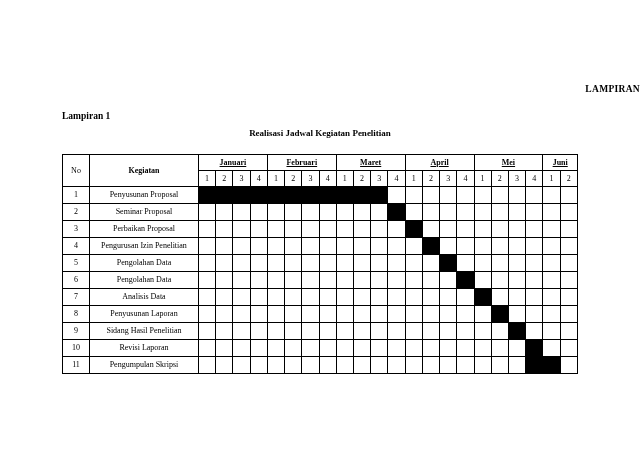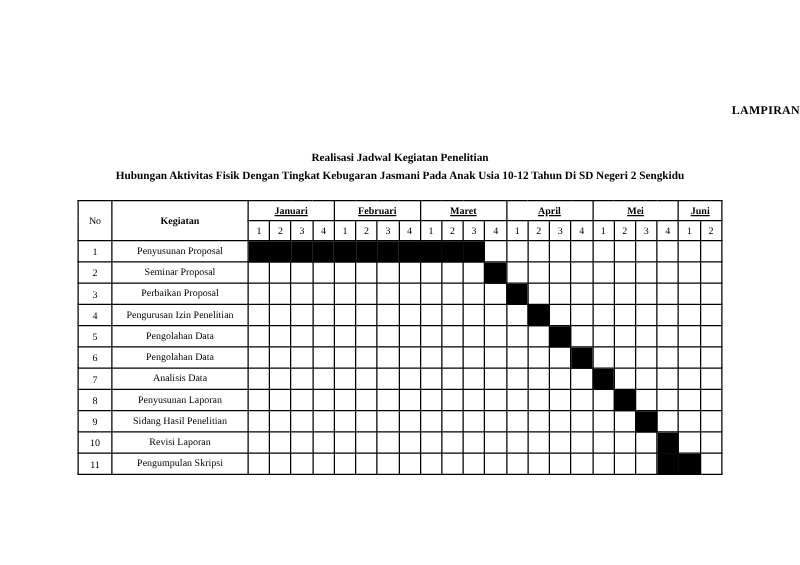--- a/index.html
+++ b/index.html
@@ -31,21 +31,21 @@
     font-weight: bold;
     font-size: 9.5px;
     margin-top: 17px;
     margin-left: 62px;
   }
   .doc-title {
     text-align: center;
     font-weight: bold;
     font-size: 9px;
     line-height: 13.5px;
-    margin-top: 26px;
+    margin-top: 6px;
     padding: 0 52px;
   }
   .table-wrap {
     margin-top: 13px;
     padding: 0 62px 0 62px;
   }
   table.sched {
     border-collapse: collapse;
     width: 516px;
     table-layout: fixed;
@@ -100,24 +100,24 @@
     background: #000000;
   }
 </style>
 </head>
 <body>
 
 <div class="page">
 
   <div class="lampiran-title">LAMPIRAN</div>
 
+  <div class="lampiran-label">Lampiran 1</div>
 
   <div class="doc-title">
     <div>Realisasi Jadwal Kegiatan Penelitian</div>
-    <div>Hubungan Aktivitas Fisik Dengan Tingkat Kebugaran Jasmani Pada Anak Usia 10-12 Tahun Di SD Negeri 2 Sengkidu</div>
   </div>
 
   <div class="table-wrap">
     <table class="sched">
       <thead>
         <tr id="month-row">
             <th class="no-head" rowspan="2">No</th>
             <th class="keg-head" rowspan="2">Kegiatan</th>
             <th class="month" colspan="4">Januari</th>
             <th class="month" colspan="4">Februari</th>

